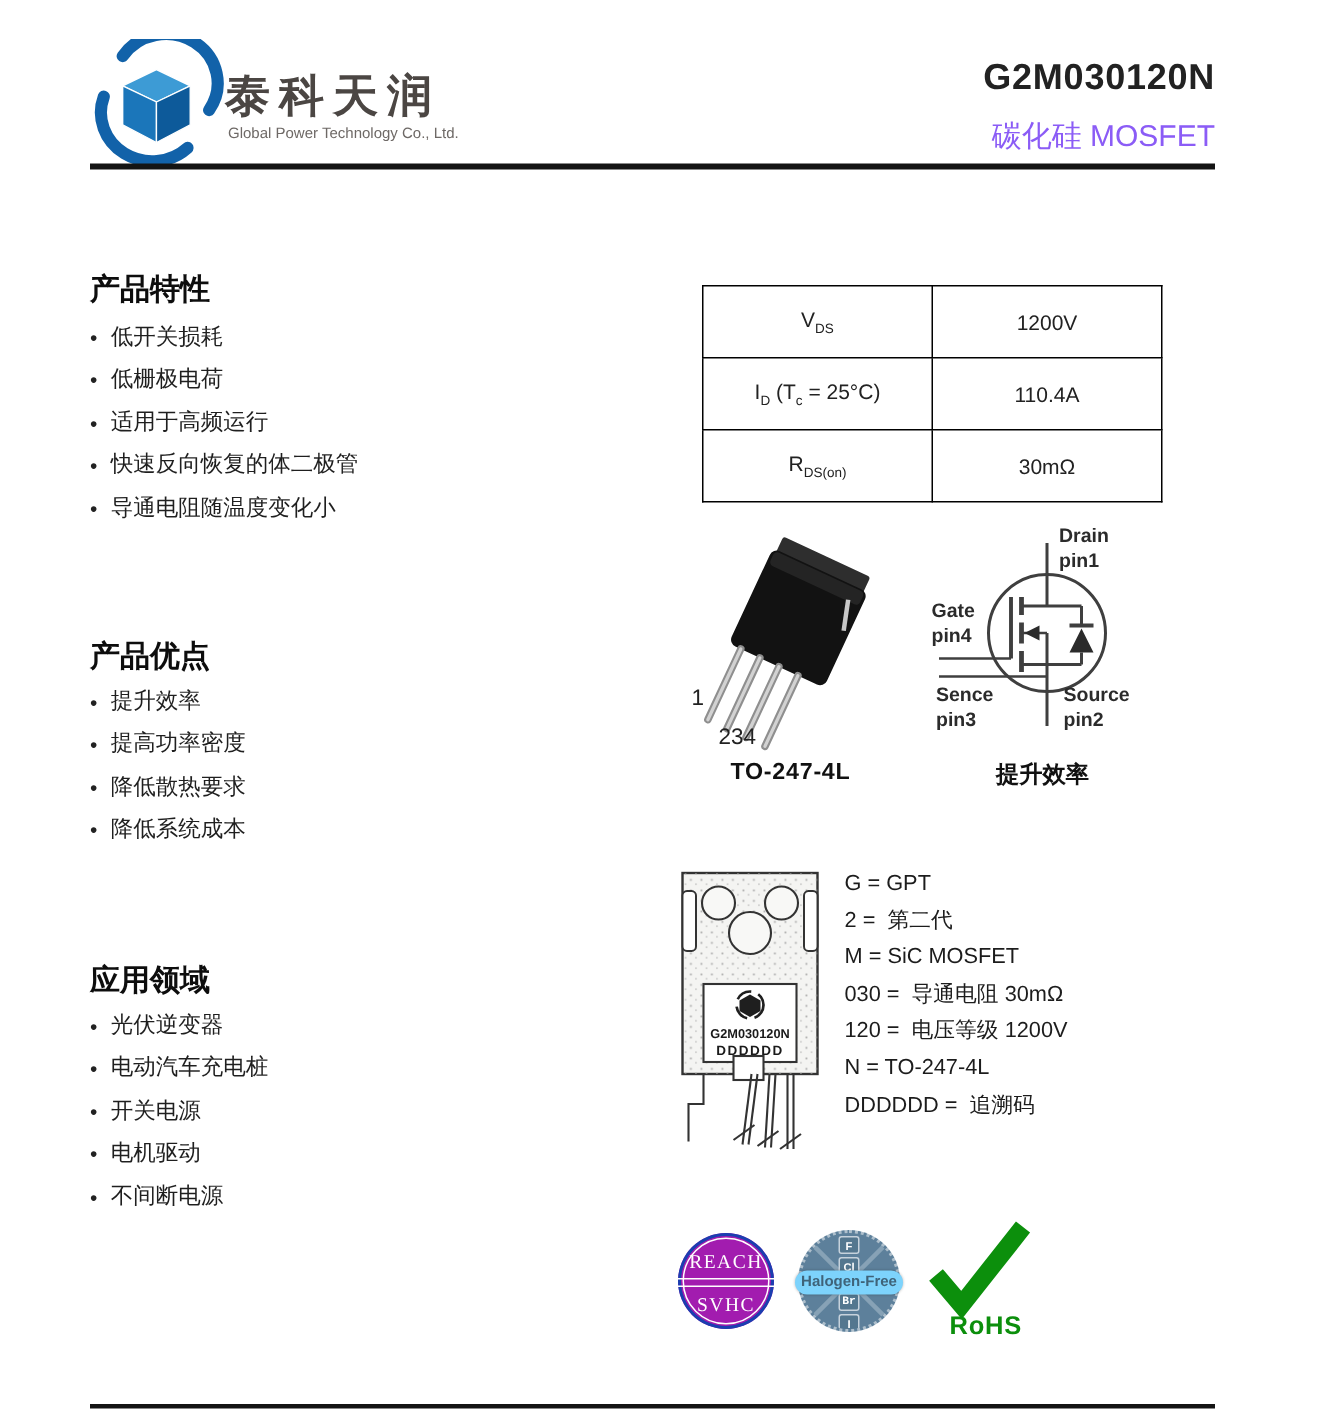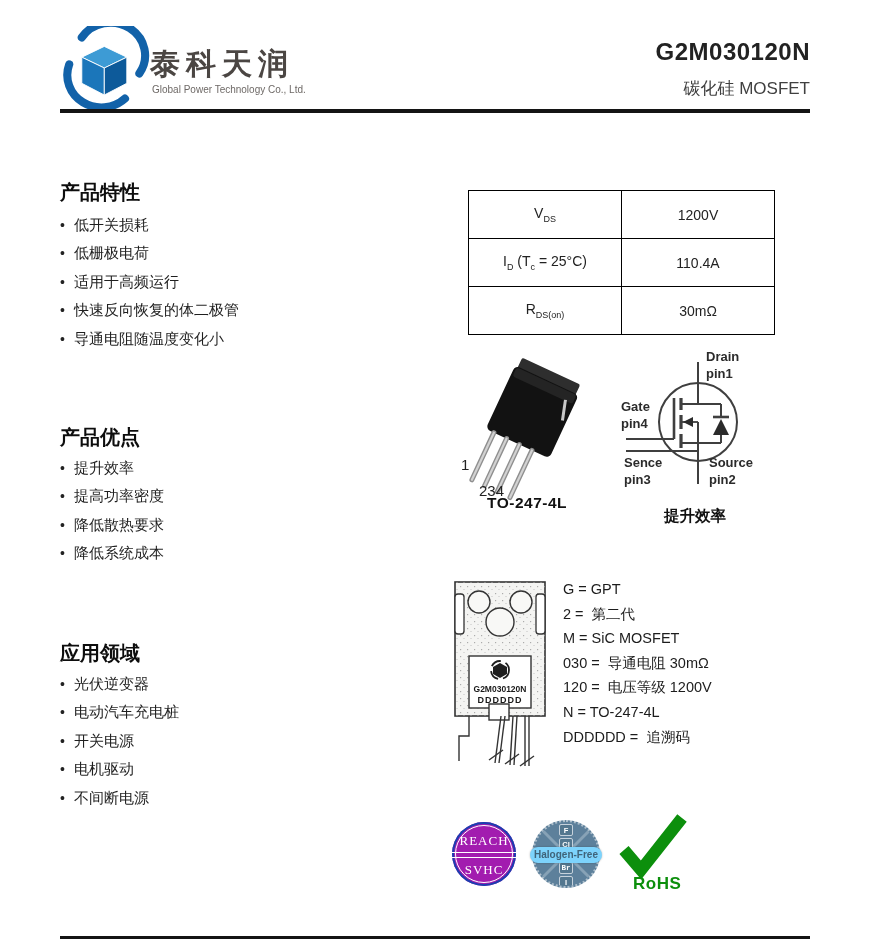--- a/index.html
+++ b/index.html
@@ -6,39 +6,39 @@
   .page{position:relative;width:888px;height:940px;background:#fff;overflow:hidden;
         font-family:"Liberation Sans","DejaVu Sans",sans-serif;color:#1c1c1c;}
 
   
   .logo-svg{position:absolute;left:62px;top:26px;width:90px;height:84px;}
   .company-cn{position:absolute;left:150px;top:44px;font-size:30px;font-weight:bold;
               color:#4b4643;letter-spacing:6px;}
   .company-en{position:absolute;left:152px;top:84px;font-size:10px;color:#6e6966;}
   .part-block{position:absolute;right:78px;top:38px;text-align:right;}
   .part-number{font-size:24px;font-weight:bold;color:#222;letter-spacing:0.5px;}
-  .part-subtitle{margin-top:11px;font-size:17px;color:#404040;}
+  .part-subtitle{margin-top:11px;font-size:20px;color:#8b5cf6;}
   .rule-top{position:absolute;left:60px;top:109px;width:750px;height:4px;background:#141414;}
   .rule-bottom{position:absolute;left:60px;top:936px;width:750px;height:3px;background:#141414;}
 
   
   .sec-title{position:absolute;left:60px;font-size:20px;font-weight:bold;color:#0d0d0d;}
   .bullet-list{position:absolute;left:60px;width:340px;}
   .bullet-item{display:flex;align-items:flex-start;line-height:28.4px;font-size:15px;color:#1f1f1f;}
   .bullet-dot{margin-right:9px;font-size:14px;color:#222;}
 
   
   table.spec{position:absolute;left:468px;top:190px;border-collapse:collapse;}
   table.spec td{border:1.5px solid #000;width:136px;height:31px;text-align:center;
                 font-size:14px;color:#222;padding:8px;}
   table.spec sub{font-size:9px;}
 
   
   .pkg-photo{position:absolute;left:445px;top:352px;width:160px;height:150px;}
-  .pkg-caption{position:absolute;left:452px;top:494px;width:150px;text-align:center;
+  .pkg-caption{position:absolute;left:452px;top:506px;width:150px;text-align:center;
                font-size:15.5px;font-weight:bold;color:#111;letter-spacing:0.5px;}
   .circuit-svg{position:absolute;left:618px;top:348px;width:175px;height:150px;}
   .circuit-caption{position:absolute;left:645px;top:506px;width:100px;text-align:center;
                    font-size:15.5px;font-weight:bold;color:#111;}
   .circuit-svg text{font-family:"Liberation Sans","DejaVu Sans",sans-serif;font-weight:bold;
                     font-size:13px;fill:#2b2b2b;}
   .pkg-photo text{font-family:"Liberation Sans","DejaVu Sans",sans-serif;font-size:15px;fill:#222;}
   .marking-svg{position:absolute;left:445px;top:578px;width:110px;height:190px;}
   .marking-svg text{font-family:"Liberation Sans","DejaVu Sans",sans-serif;font-weight:bold;fill:#1a1a1a;}
   .legend{position:absolute;left:563px;top:577px;}

